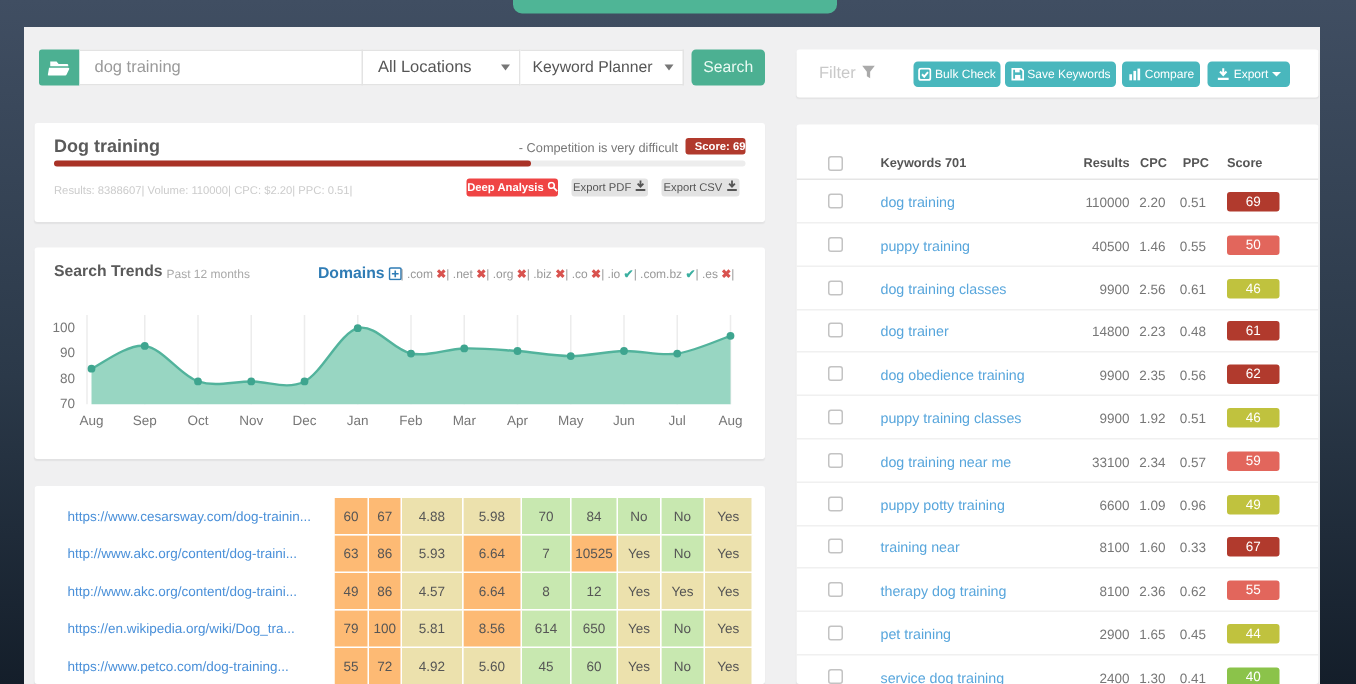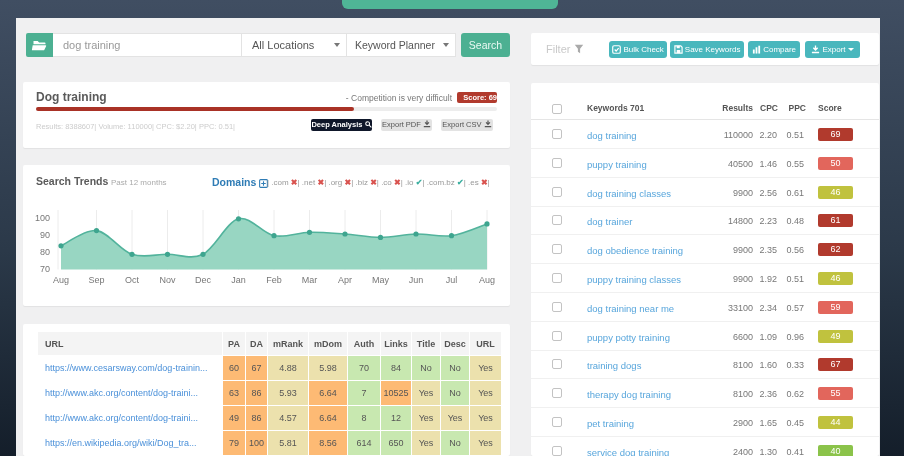--- a/index.html
+++ b/index.html
@@ -21,21 +21,21 @@
 
 .card1 { left:7px; top:64px; width:487px; height:66px; }
 .c1title { position:absolute; left:13px; top:8px; font-size:12px; font-weight:bold; color:#5a5a5a; }
 .c1comp { position:absolute; right:58px; top:11px; font-size:8.5px; color:#777; white-space:nowrap; }
 .scorebadge { position:absolute; right:13px; top:10px; width:40px; height:11px; background:#b13a2d; border-radius:2px; color:#fff; font-size:7.5px; font-weight:bold; text-align:right; line-height:11px; }
 .pbar { position:absolute; left:13px; top:25px; width:461px; height:4px; background:#ededed; border-radius:2px; }
 .pfill { width:69%; height:100%; background:#a93226; border-radius:2px; }
 .c1stats { position:absolute; left:13px; top:40px; font-size:7.5px; color:#ccc; white-space:nowrap; }
 .btn { position:absolute; top:37px; height:12px; border-radius:2px; font-size:7.5px; line-height:12px; text-align:center; white-space:nowrap; overflow:hidden; }
 .btn svg { vertical-align:-1px; }
-.btn-orange { left:288px; width:61px; background:#0f172a; color:#fff; font-weight:bold; }
+.btn-orange { left:288px; width:61px; background:#ef4444; color:#fff; font-weight:bold; }
 .btn-gray { background:#e3e3e3; color:#555; }
 
 
 .card2 { left:7px; top:147px; width:487px; height:141px; }
 .c2title { position:absolute; left:13px; top:10px; font-size:10.5px; font-weight:bold; color:#5a5a5a; }
 .c2sub { position:absolute; left:88px; top:13px; font-size:8px; color:#aaa; }
 .domains { position:absolute; left:189px; top:11px; font-size:10.5px; font-weight:bold; color:#2f7cb5; }
 .domains svg { vertical-align:-1.5px; }
 .domlist { position:absolute; left:244px; top:13px; font-size:8px; color:#999; white-space:nowrap; }
 .domlist b.x { color:#d9534f; font-size:8px; }
@@ -183,32 +183,20 @@
           <col style="width:22px">
           <col style="width:41px">
           <col style="width:39px">
           <col style="width:33px">
           <col style="width:31px">
           <col style="width:29px">
           <col style="width:29px">
           <col style="width:32px">
         </colgroup>
       <tbody>
-          <tr>
-            <th style="text-align:left; padding-left:7px;">URL</th>
-            <th>PA</th>
-            <th>DA</th>
-            <th>mRank</th>
-            <th>mDom</th>
-            <th>Auth</th>
-            <th>Links</th>
-            <th>Title</th>
-            <th>Desc</th>
-            <th>URL</th>
-          </tr>
       <tr>
             <td class="u">https://www.cesarsway.com/dog-trainin...</td>
             <td class="pink">60</td>
             <td class="pink">67</td>
             <td class="tan">4.88</td>
             <td class="tan">5.98</td>
             <td class="grn">70</td>
             <td class="grn">84</td>
             <td class="grn">No</td>
             <td class="grn">No</td>
@@ -359,21 +347,21 @@
       <div class="krow" style="top:238.6px;">
         <div class="cb" style="left:21px; top:9px;"></div>
         <div class="kw">puppy potty training</div>
         <div class="num" style="left:162px; width:60px;">6600</div>
         <div class="num" style="left:212px; width:34px;">1.09</div>
         <div class="num" style="left:240px; width:33px;">0.96</div>
         <div class="kbadge b-oli">49</div>
       </div>
       <div class="krow" style="top:267.4px;">
         <div class="cb" style="left:21px; top:9px;"></div>
-        <div class="kw">training dogs</div>
+        <div class="kw">training near</div>
         <div class="num" style="left:162px; width:60px;">8100</div>
         <div class="num" style="left:212px; width:34px;">1.60</div>
         <div class="num" style="left:240px; width:33px;">0.33</div>
         <div class="kbadge b-dark">67</div>
       </div>
       <div class="krow" style="top:296.2px;">
         <div class="cb" style="left:21px; top:9px;"></div>
         <div class="kw">therapy dog training</div>
         <div class="num" style="left:162px; width:60px;">8100</div>
         <div class="num" style="left:212px; width:34px;">2.36</div>

